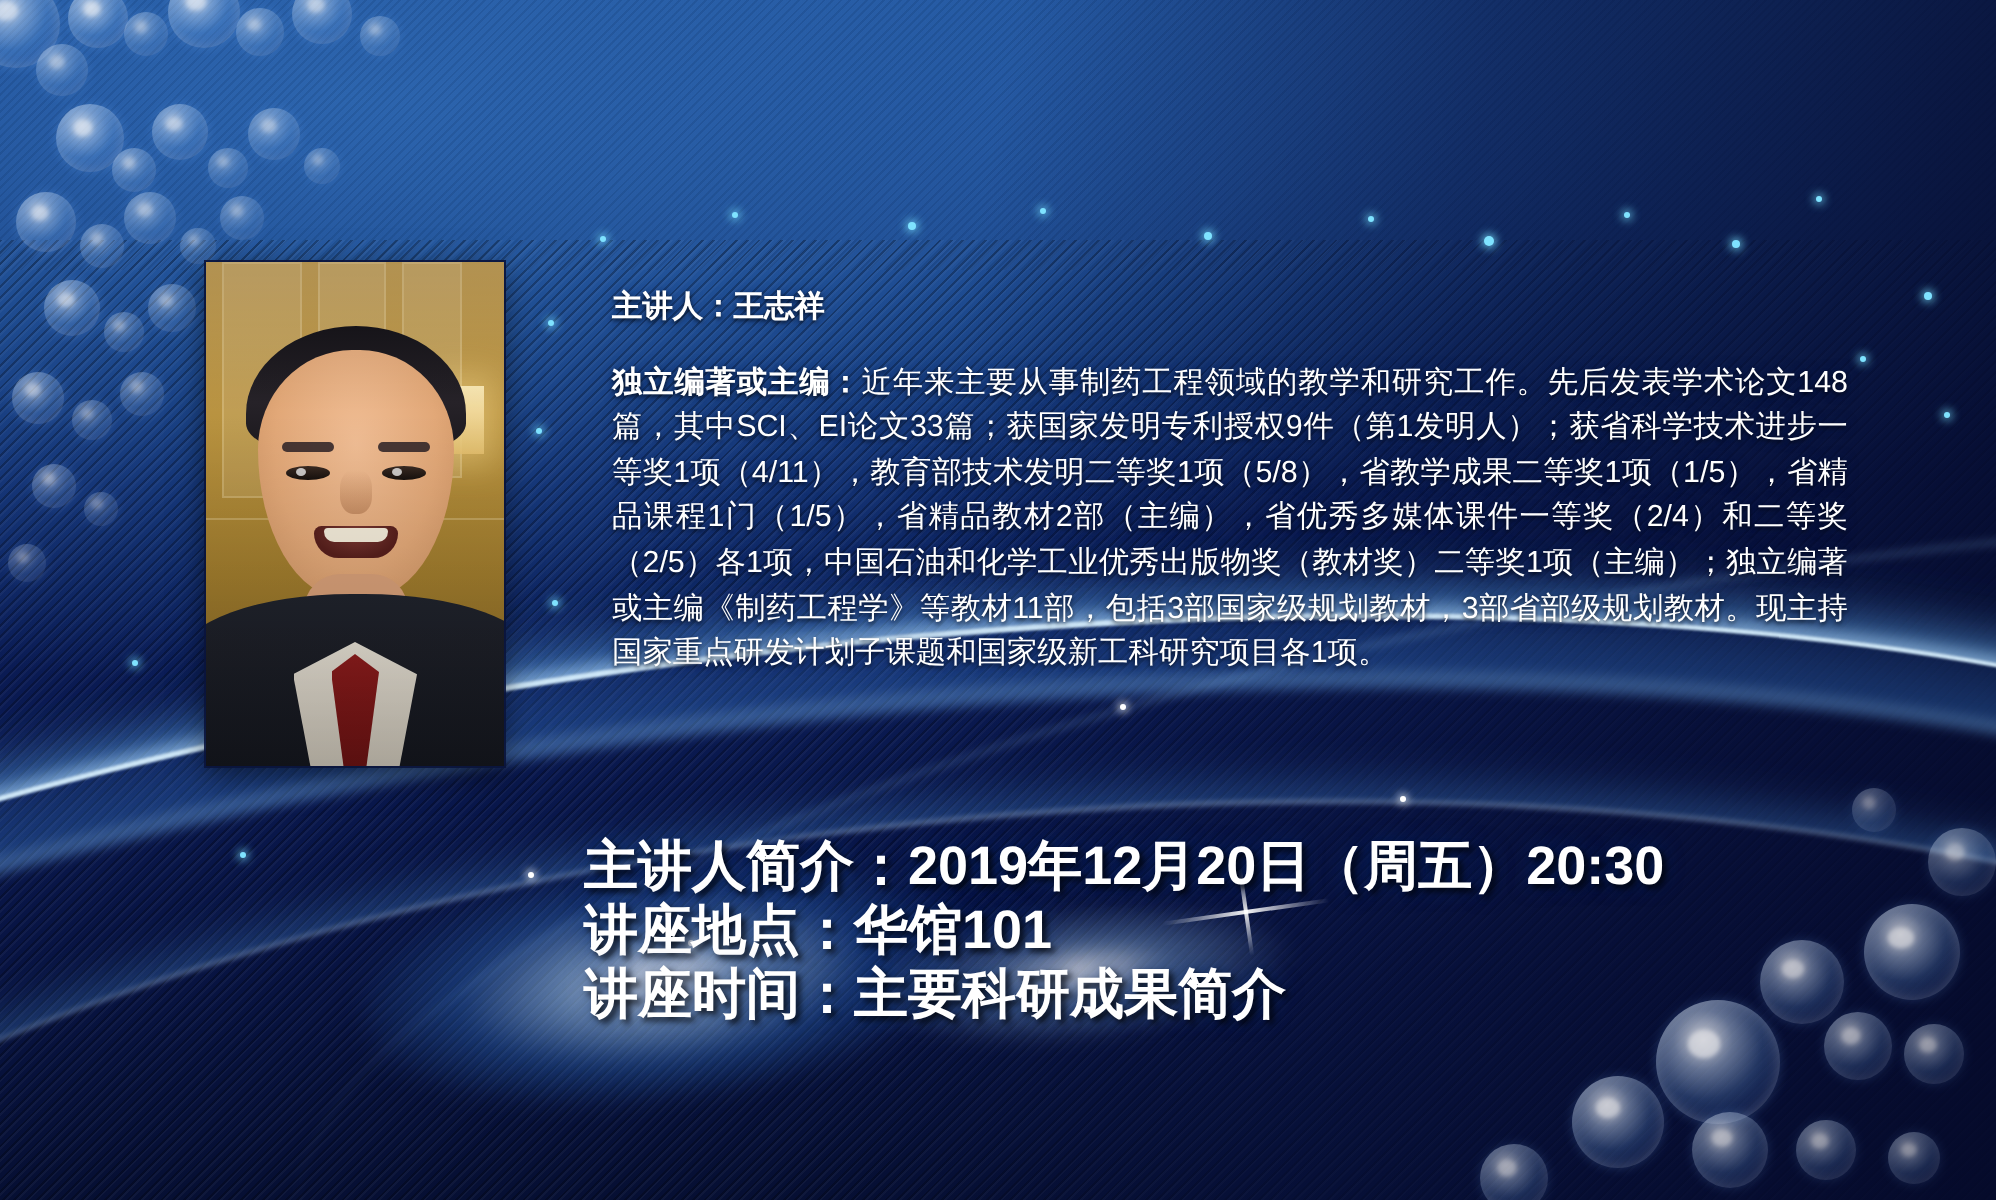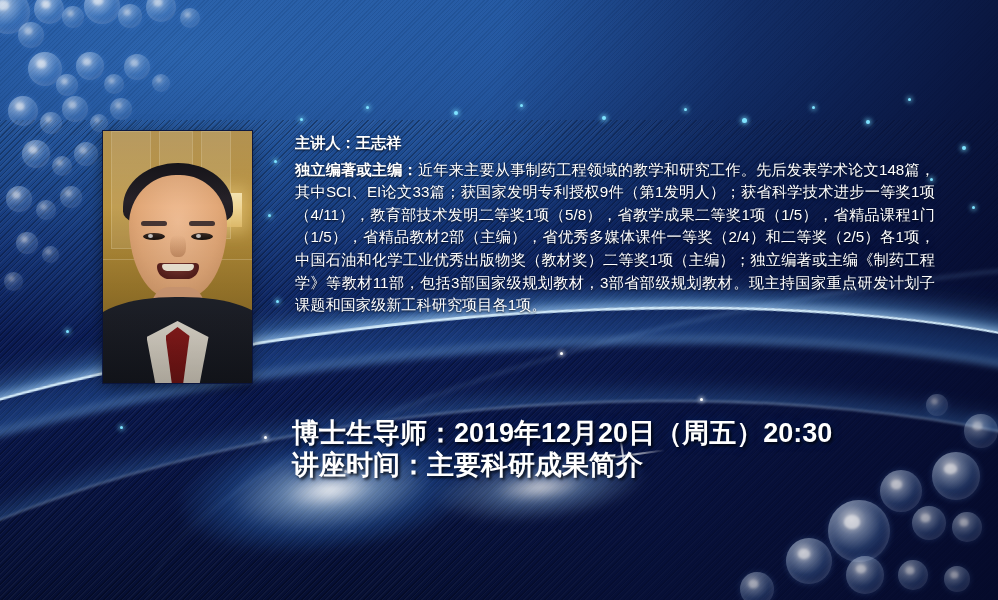--- a/index.html
+++ b/index.html
@@ -208,21 +208,21 @@
   }
 
   
   #bio{
     position:absolute;left:291px;top:128px;width:648px;
     font-size:15.2px;line-height:22.6px;
     color:#ffffff;
     text-shadow:0 1px 2px rgba(0,0,0,.75), 0 0 6px rgba(0,30,90,.55);
     text-align:justify;
   }
-  #bio p{margin:4px;}
+  #bio p{margin:15px;}
   #bio b{font-weight:bold;}
 
   
   #info{
     position:absolute;left:292px;top:417px;
     font-size:27px;line-height:32px;font-weight:bold;
     color:#ffffff;
     text-shadow:2px 2px 3px rgba(0,0,0,.8), 0 0 10px rgba(0,40,110,.7);
     white-space:nowrap;
   }
@@ -342,17 +342,18 @@
     <div class="tie"></div>
     <div class="shade"></div>
   </div>
 
   <div id="bio">
     <p><b>主讲人：王志祥</b></p>
     <p><b>独立编著或主编：</b><span>近年来主要从事制药工程领域的教学和研究工作。先后发表学术论文148篇，其中SCI、EI论文33篇；获国家发明专利授权9件（第1发明人）；获省科学技术进步一等奖1项（4/11），教育部技术发明二等奖1项（5/8），省教学成果二等奖1项（1/5），省精品课程1门（1/5），省精品教材2部（主编），省优秀多媒体课件一等奖（2/4）和二等奖（2/5）各1项，中国石油和化学工业优秀出版物奖（教材奖）二等奖1项（主编）；独立编著或主编《制药工程学》等教材11部，包括3部国家级规划教材，3部省部级规划教材。现主持国家重点研发计划子课题和国家级新工科研究项目各1项。</span></p>
   </div>
 
   <div id="info">
-    <span class="row"><span>博士生导师：</span><span>2019年12月20日（周五）20:30</span></span>
+    <span class="row"><span>主讲人简介：</span><span>2019年12月20日（周五）20:30</span></span>
+    <span class="row"><span>讲座地点：</span><span>华馆101</span></span>
     <span class="row"><span>讲座时间：</span><span>主要科研成果简介</span></span>
   </div>
 
 </div>
 
 </body></html>

